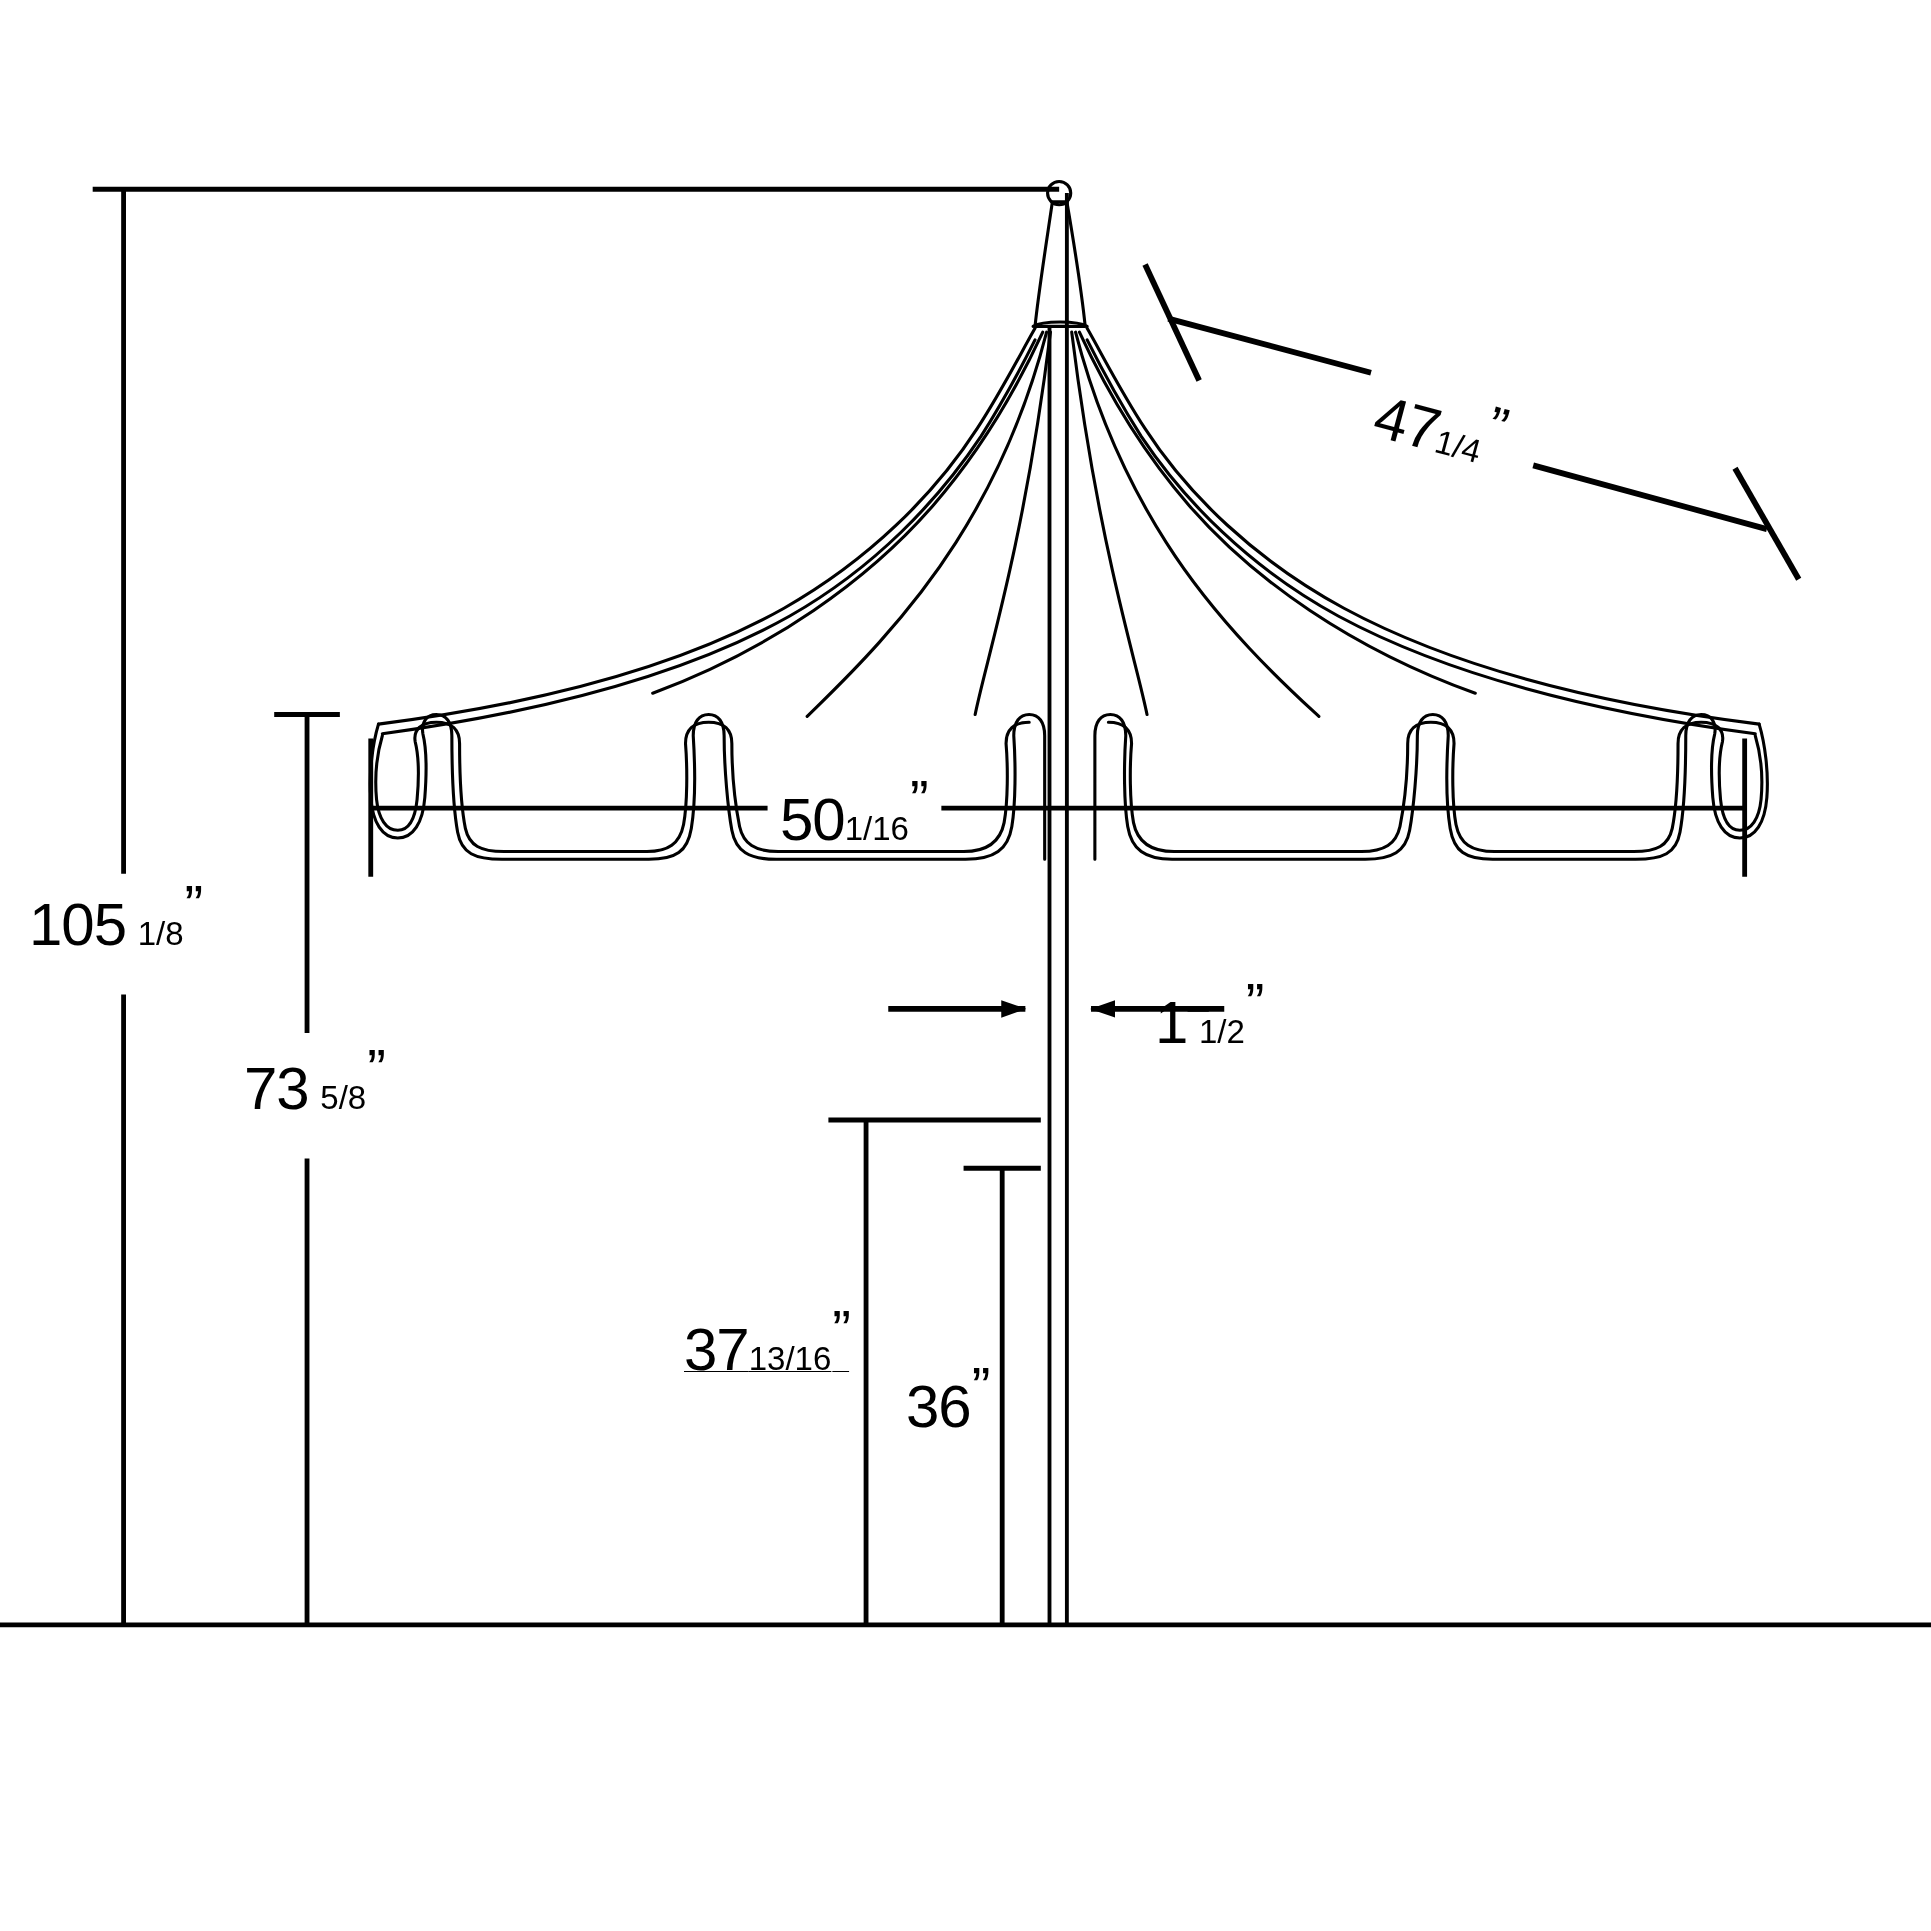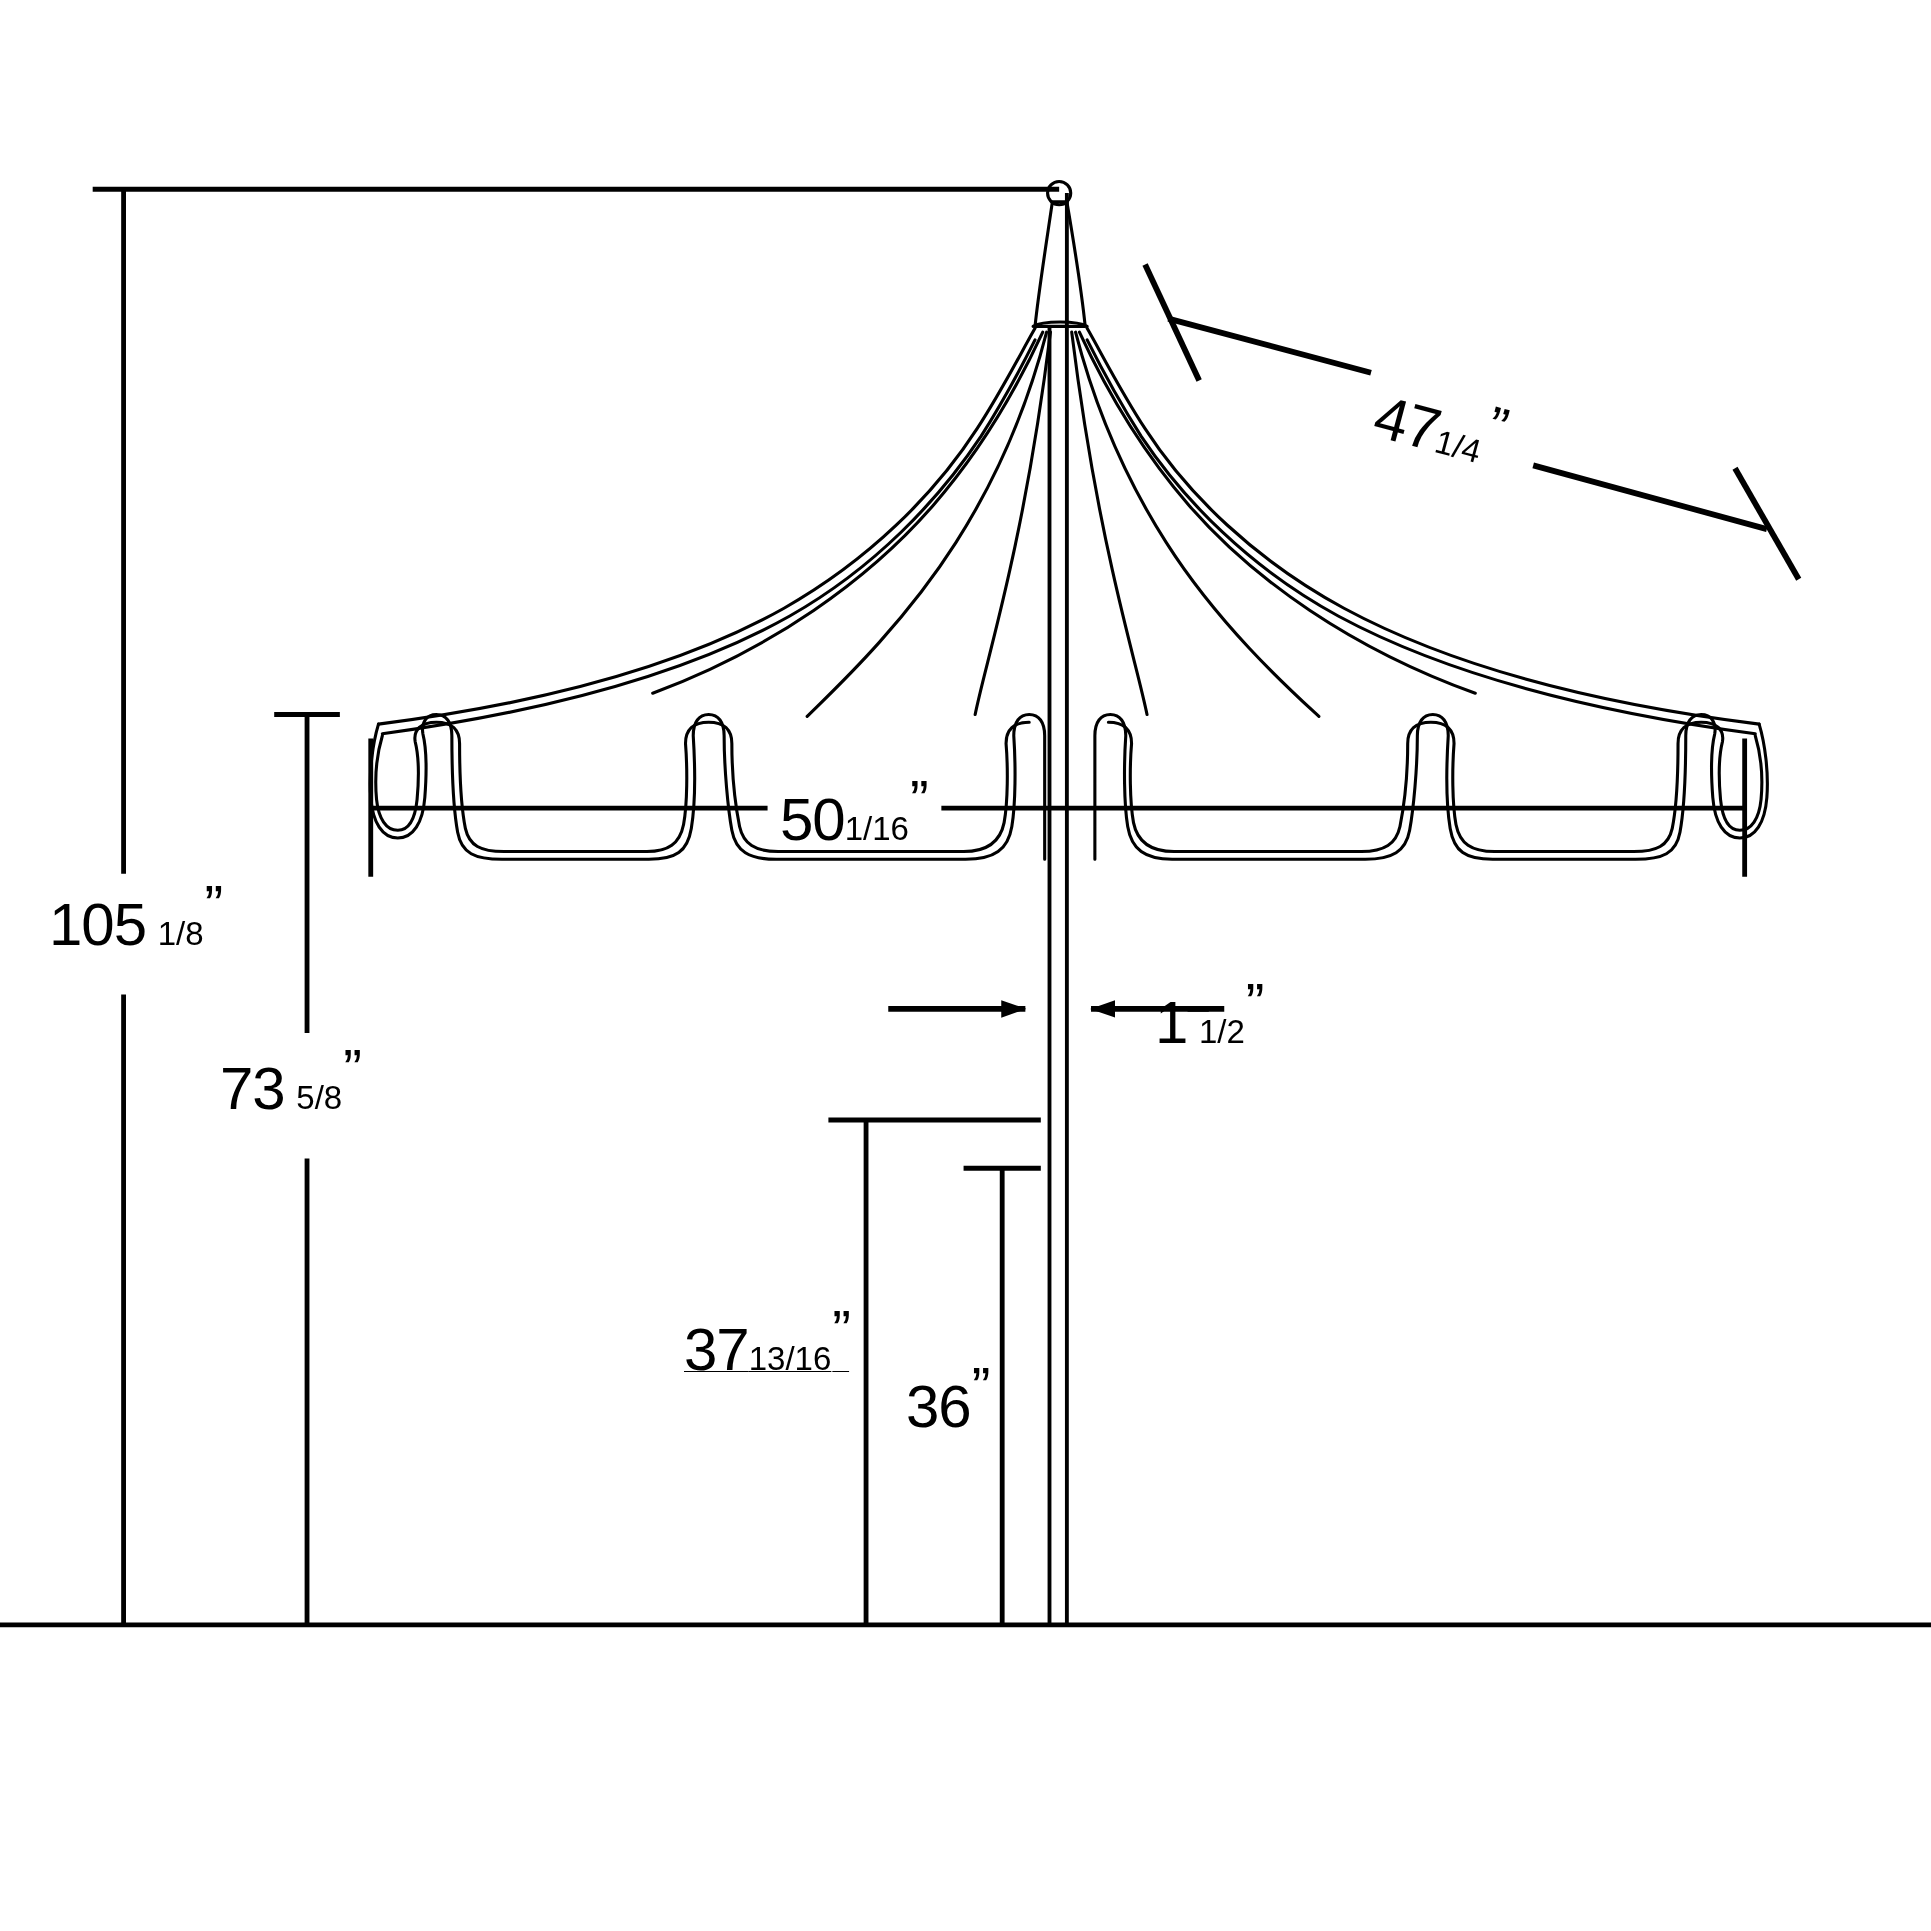--- a/index.html
+++ b/index.html
@@ -238,25 +238,25 @@
       <line x1="897" y1="1160" x2="897" y2="1683" stroke-width="5"></line>
     </g>
 
     <g stroke="#000000" fill="none" stroke-linecap="butt">
       <line x1="998" y1="1210" x2="1078" y2="1210" stroke-width="5"></line>
       <line x1="1038" y1="1210" x2="1038" y2="1683" stroke-width="5"></line>
     </g>
 
   </svg>
 
-  <div class="dim-label" style="left:29px; top:877px;margin-left:20px;">
+  <div class="dim-label" style="left:29px; top:877px;">
     <span class="whole">105</span><span class="frac gap">1/8</span><span class="inch">”</span>
   </div>
 
-  <div class="dim-label" style="left:220px; top:1041px;">
+  <div class="dim-label" style="left:244px; top:1041px;">
     <span class="whole">73</span><span class="frac gap">5/8</span><span class="inch">”</span>
   </div>
 
   <div class="dim-label" style="left:780px; top:772px;">
     <span class="whole">50</span><span class="frac">1/16</span><span class="inch">”</span>
   </div>
 
   <div class="dim-label rotated" style="left:1388px; top:369px; transform: rotate(15deg);">
     <span class="whole">47</span><span class="frac">1/4</span><span class="inch">”</span>
   </div>

